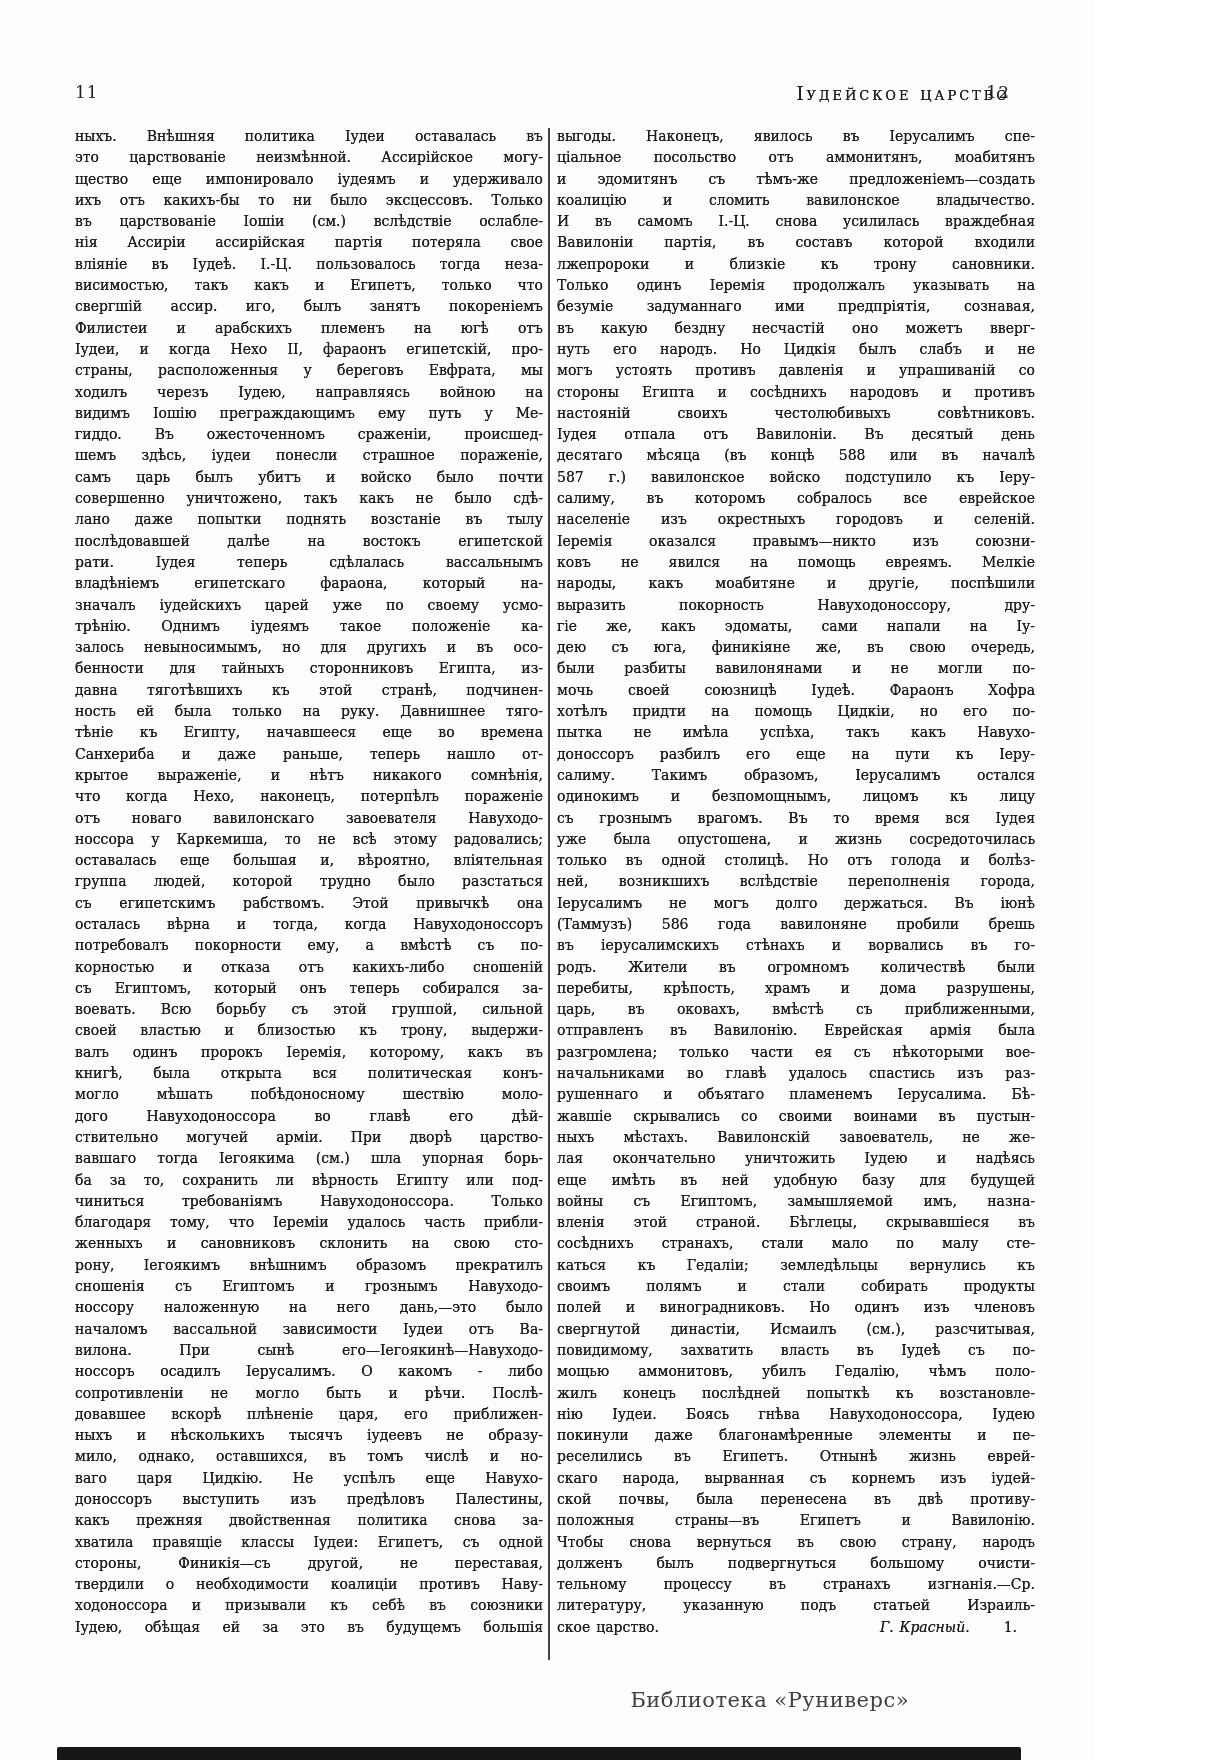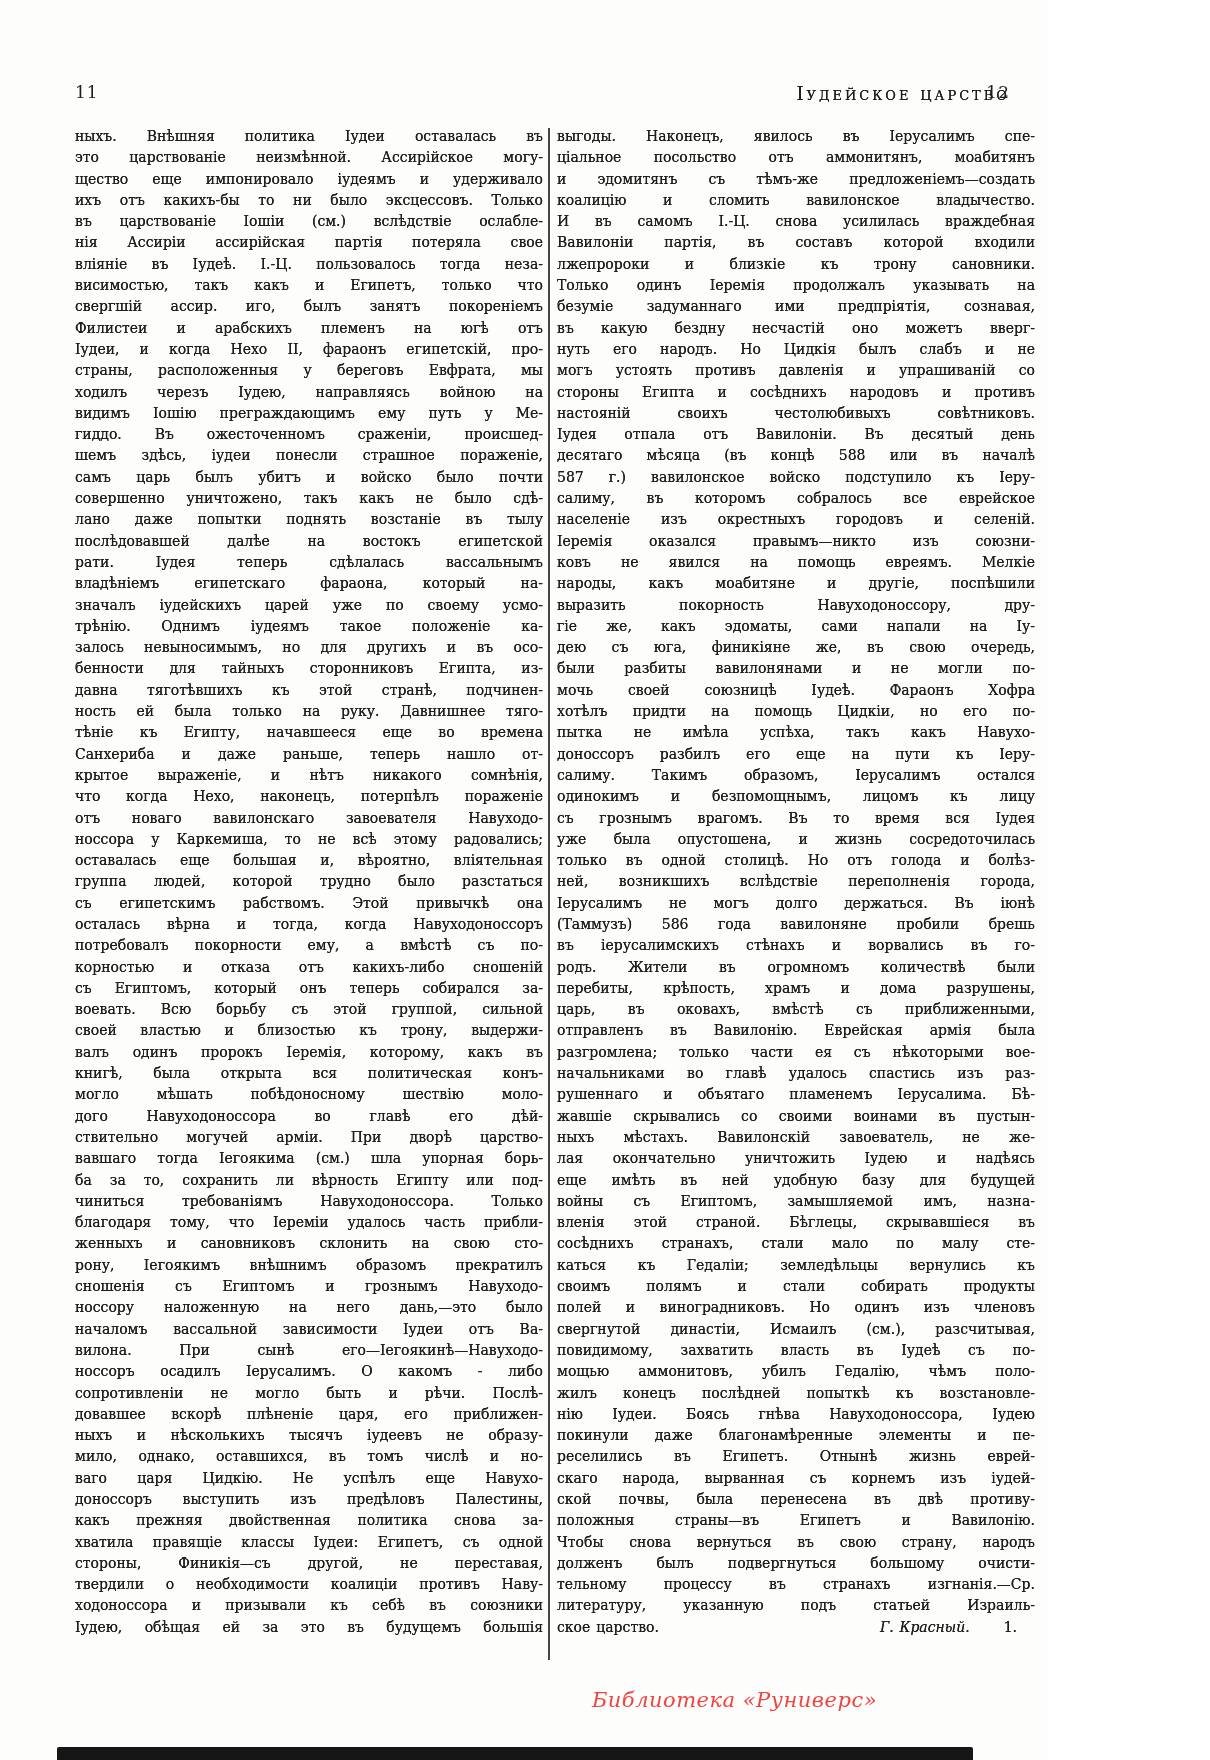--- a/index.html
+++ b/index.html
@@ -4,20 +4,21 @@
 <style>
   html, body { margin: 0; padding: 0; background: #ffffff; }
   .page {
     position: relative;
     width: 1047px;
     height: 1760px;
     background: #fdfdfb;
     overflow: hidden;
     font-family: "DejaVu Serif", serif;
     color: #1e1e1e;
+    padding-left: 48px;
   }
   
   .header {
     position: absolute;
     top: 82px; left: 75px; width: 935px; height: 26px;
   }
   .page-num { position: absolute; top: 0; font-size: 17px; letter-spacing: 1px; }
   .page-num.left  { left: 0; }
   .page-num.right { right: 0; }
   .running-title {
@@ -63,26 +64,25 @@
     overflow: hidden;
     display: flex;
     align-items: flex-end;
   }
   .sig-line .fill { flex: 1; }
   .sig-author { font-style: italic; margin-right: 34px; }
   .sig-number { margin-right: 18px; }
   
   .watermark {
     position: absolute;
-    top: 1688px; right: 170px;
+    top: 1688px; right: 186px;
     font-size: 21px;
-    color: #ef4444;
+    color: #404040;
     letter-spacing: 0.5px;
     font-family: "DejaVu Serif", serif;
-    font-style: italic;
   }
   .scan-edge {
     position: absolute;
     left: 57px; right: 74px; bottom: 0;
     height: 13px;
     background: #161616;
     border-radius: 2px 2px 0 0;
   }
 </style>
 </head>

